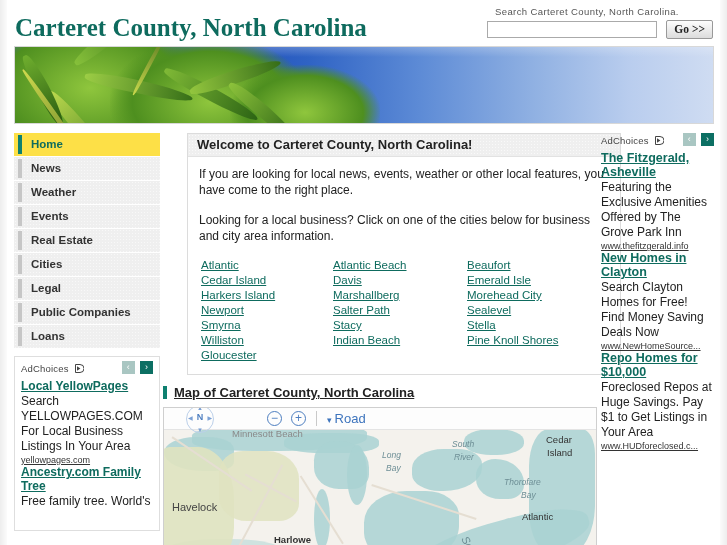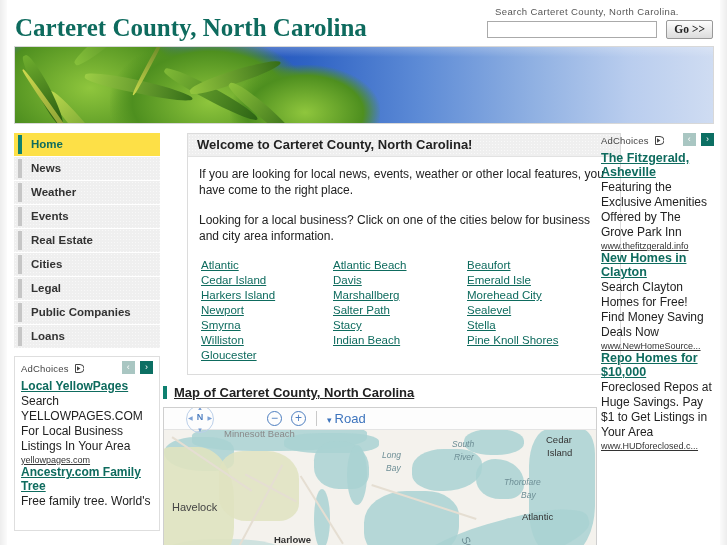--- a/index.html
+++ b/index.html
@@ -567,21 +567,21 @@
 
           <div class="land-green" style="left:-10px; top:18px; width:80px; height:115px; border-radius:20% 45% 30% 25%; opacity:0.9;"></div>
           <div class="land-green" style="left:55px; top:22px; width:80px; height:70px; border-radius:30% 40% 25% 35%; opacity:0.85;"></div>
 
           <div class="road" style="left:0px; top:34px; width:96px; height:1.5px; transform:rotate(34deg);"></div>
           <div class="road" style="left:78px; top:58px; width:58px; height:1.5px; transform:rotate(28deg);"></div>
           <div class="road" style="left:30px; top:88px; width:120px; height:1.5px; transform:rotate(-62deg);"></div>
           <div class="road" style="left:118px; top:80px; width:80px; height:1.5px; transform:rotate(58deg);"></div>
           <div class="road" style="left:205px; top:72px; width:110px; height:1.5px; transform:rotate(18deg);"></div>
 
-          <div class="map-label city-lbl" style="left:60px; top:-1px; color:#8a8a8a;text-align:center;">Minnesott Beach</div>
+          <div class="map-label city-lbl" style="left:68px; top:-1px; color:#8a8a8a;text-align:center;">Minnesott Beach</div>
           <div class="map-label water-lbl" style="left:288px; top:10px;">South</div>
           <div class="map-label water-lbl" style="left:290px; top:23px;">River</div>
           <div class="map-label water-lbl" style="left:218px; top:21px;">Long</div>
           <div class="map-label water-lbl" style="left:222px; top:34px;">Bay</div>
           <div class="map-label city-lbl" style="left:382px; top:5px;">Cedar</div>
           <div class="map-label city-lbl" style="left:383px; top:18px;">Island</div>
           <div class="map-label water-lbl" style="left:340px; top:48px;">Thorofare</div>
           <div class="map-label water-lbl" style="left:357px; top:61px;">Bay</div>
           <div class="map-label city-lbl" style="left:358px; top:82px;">Atlantic</div>
           <div class="map-label city-lbl" style="left:8px; top:72px; font-size:11px; color:#444;">Havelock</div>

